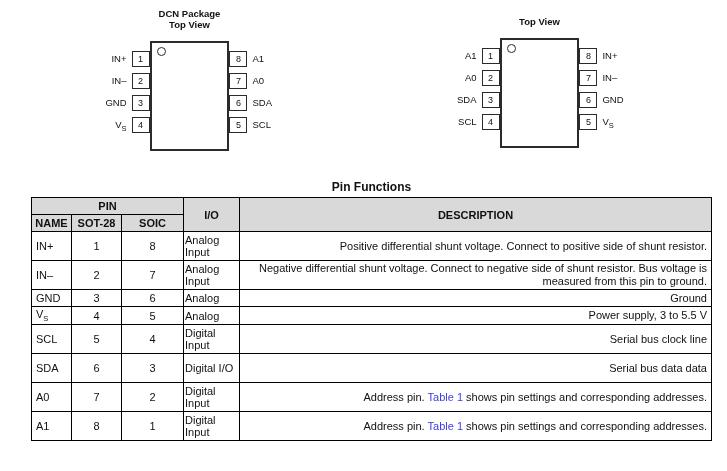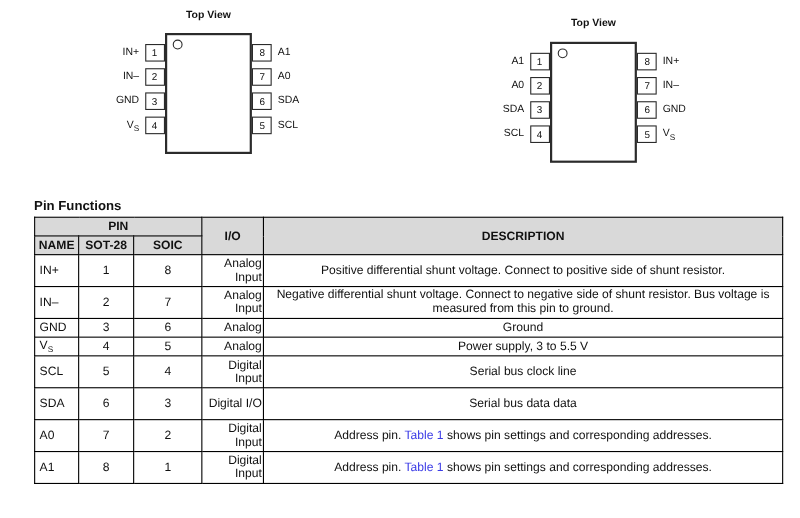--- a/index.html
+++ b/index.html
@@ -18,39 +18,40 @@
   .lbl { height:16px; line-height:16px; font-size:9.5px; color:#111; white-space:nowrap; }
   .pin-col { display:flex; flex-direction:column; gap:6px; padding-top:10px; }
   .pinbox { width:18px; height:16px; border:1.5px solid #2b2b2b; background:#fff;
             display:flex; align-items:center; justify-content:center; font-size:9px; color:#111; }
   .pkg-body { width:81px; height:110px; border:2px solid #2b2b2b; background:#fff; position:relative; }
   .dot { position:absolute; top:4px; left:5px; width:9px; height:9px; border:1.5px solid #2b2b2b; border-radius:50%; background:#fff; }
   sub.s { font-size:7.5px; }
 
   
   .table-section { position:absolute; left:31px; top:180px; width:681px; }
-  .tbl-title { text-align:left; font-weight:bold; font-size:12px; color:#111; margin-bottom:3px; }
+  .tbl-title { text-align:center; font-weight:bold; font-size:12px; color:#111; margin-bottom:3px; }
   table { width:100%; border-collapse:collapse; table-layout:fixed; }
   th, td { border:1px solid #000; font-size:11px; color:#111; }
   th { background:#d9d9d9; text-align:center; font-weight:bold; padding:2px 2px; height:17px; }
   td { padding:1px 4px; }
   td.c-name { text-align:left; }
   td.c-num  { text-align:center; }
-  td.c-io   { text-align:right; line-height:12px; padding:2px 1px; }
-  td.c-desc { text-align:center; line-height:13px; }
+  td.c-io   { text-align:left; line-height:12px; padding:2px 1px; }
+  td.c-desc { text-align:right; line-height:13px; }
   tr.tall td { height:29px; }
   a.link { color:#3b3be6; text-decoration:none;margin-top:17px; }
 </style>
 </head>
 <body>
 
 <div class="page">
 
   <div class="pkg pkg-1">
     <div class="pkg-title">
+      <div>DCN Package</div>
       <div>Top View</div>
     </div>
     <div class="pkg-diagram">
       <div class="lbl-col left">
         <div class="lbl">IN+</div>
         <div class="lbl">IN–</div>
         <div class="lbl">GND</div>
         <div class="lbl"><span>V</span><sub class="s">S</sub></div>
       </div>
       <div class="pin-col">

